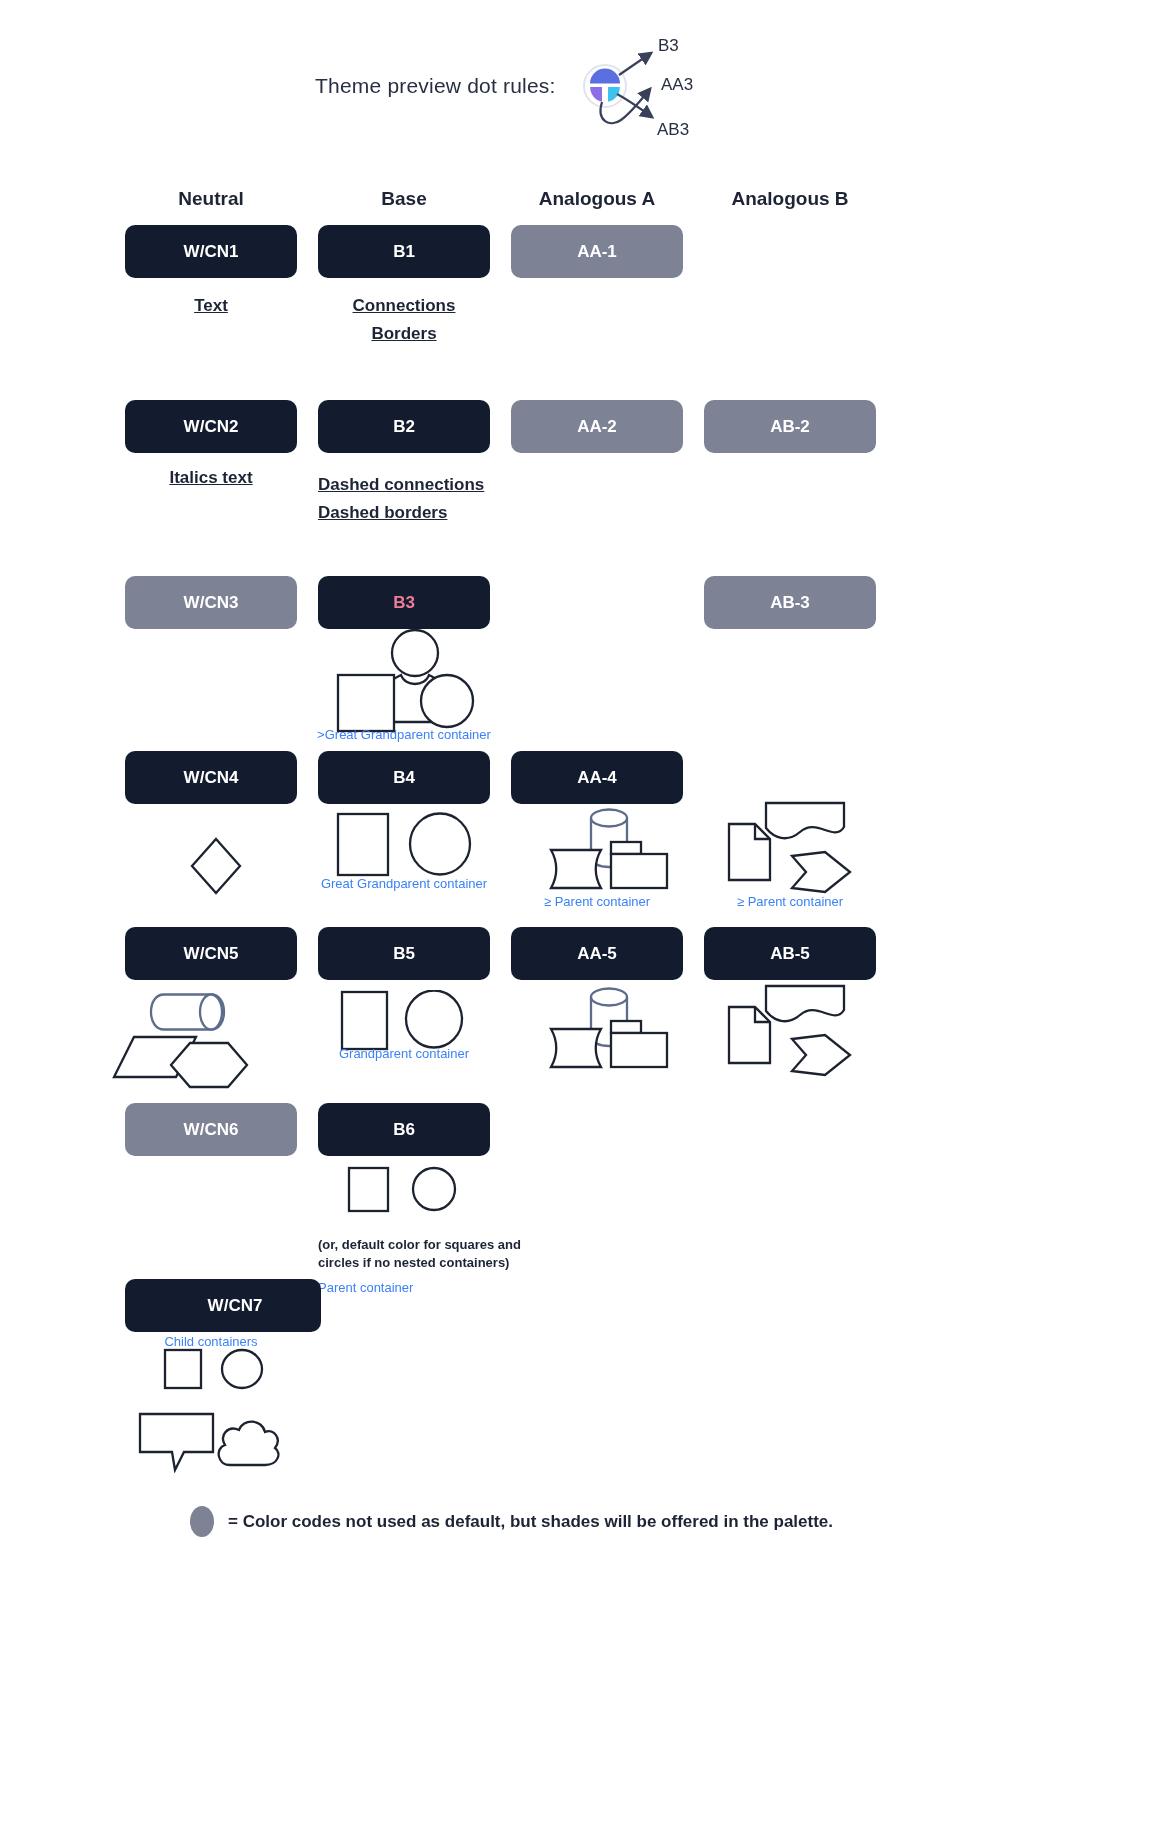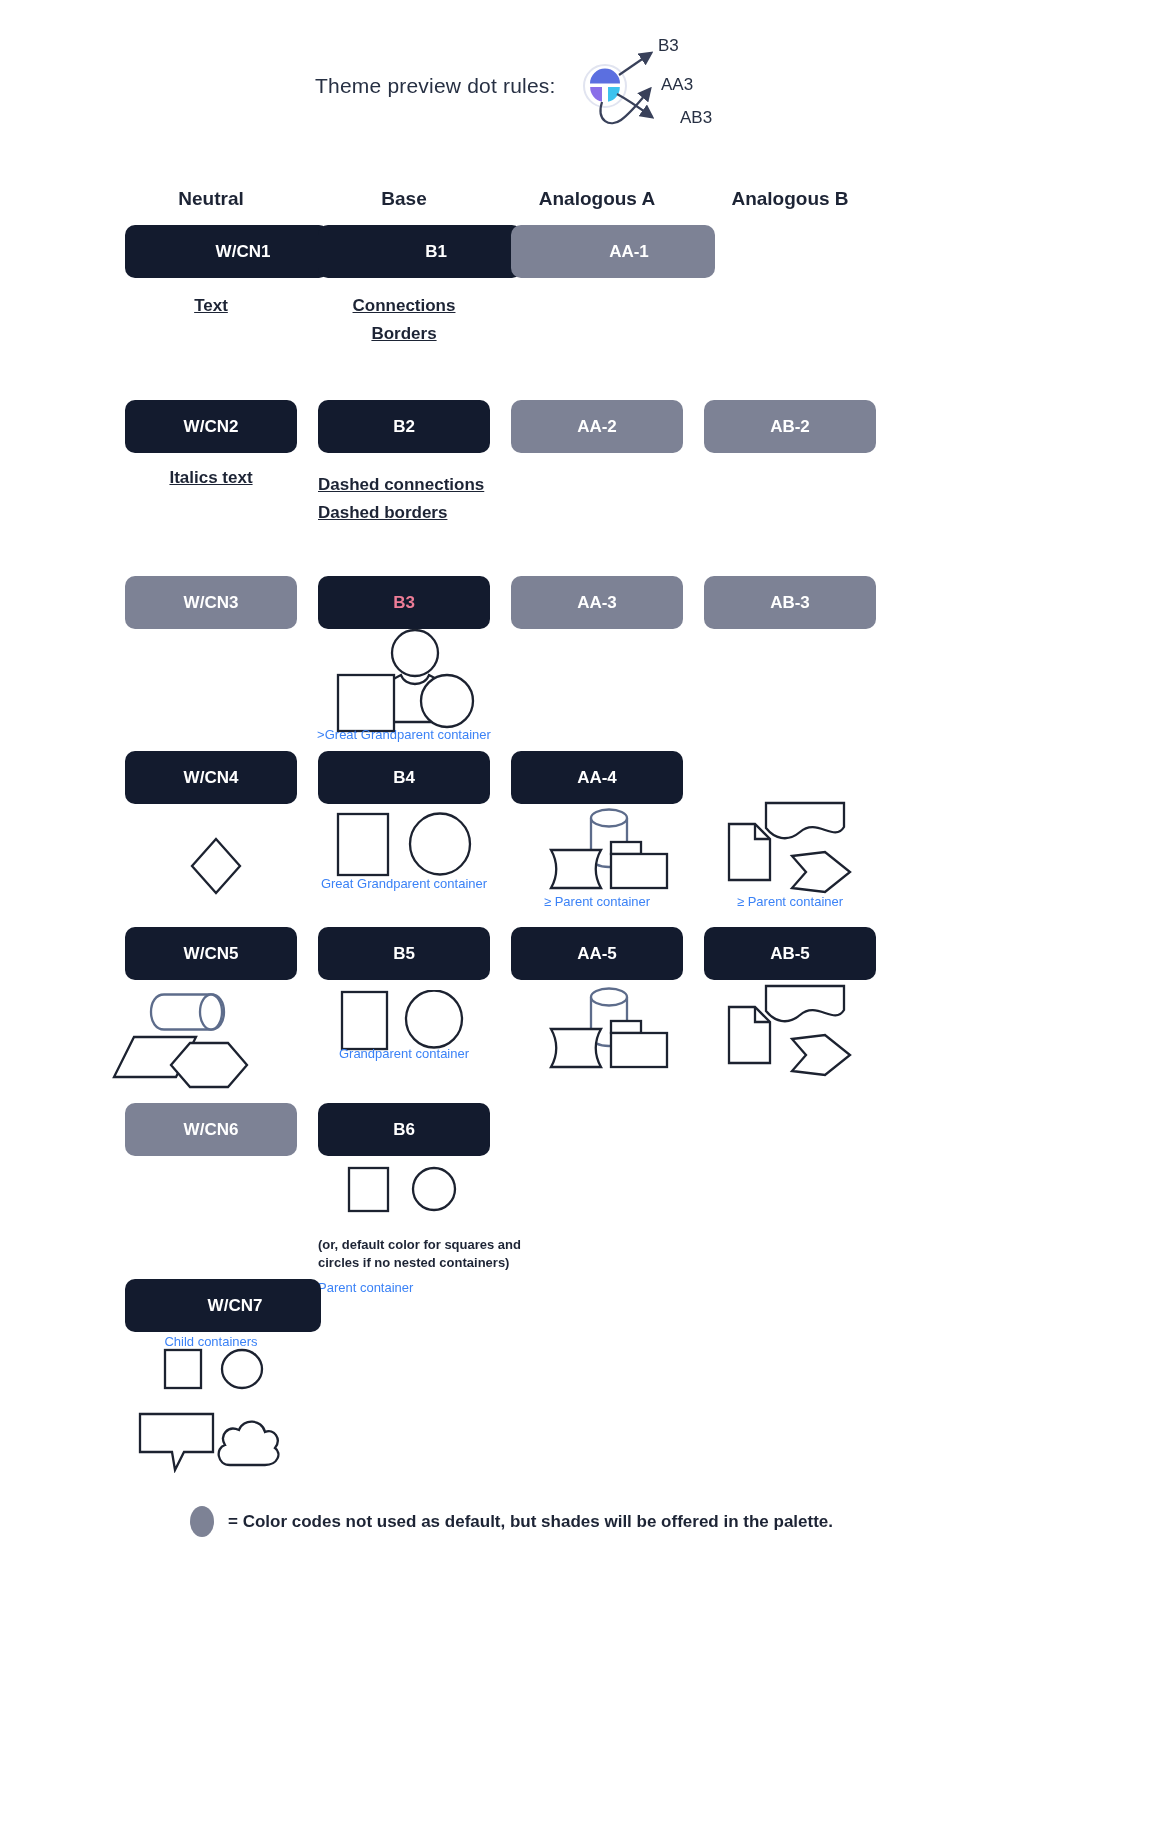--- a/index.html
+++ b/index.html
@@ -12,21 +12,21 @@
   .dot-label{font-size:17px;color:#273043;}
   .col-header{width:172px;text-align:center;font-weight:700;font-size:19px;color:#1d2435;}
   .swatch{
     width:172px;height:53px;border-radius:10px;display:flex;align-items:center;justify-content:center;
     font-weight:700;font-size:17px;color:#ffffff;
   }
   .dark{background:#131b2e;}
   .gray{background:#7d8295;}
   .pink{color:#ee7d97;}
   .c1{left:125px;} .c2{left:318px;} .c3{left:511px;} .c4{left:704px;}
-  .r1{top:225px;padding-left:32px;} .r2{top:400px;} .r3{top:576px;} .r4{top:751px;} .r5{top:927px;} .r6{top:1103px;} .r7{top:1279px;padding-left:24px;}
+  .r1{top:225px;} .r2{top:400px;} .r3{top:576px;} .r4{top:751px;} .r5{top:927px;} .r6{top:1103px;} .r7{top:1279px;padding-left:24px;}
   .caption{font-weight:700;font-size:17px;color:#1d2435;text-decoration:underline;}
   .cap-center{width:172px;text-align:center;}
   .shape-label{font-weight:400;font-size:13px;color:#3b82f6;}
   .lbl-center{width:200px;text-align:center;}
   .note{white-space:pre-line;font-weight:700;font-size:13px;line-height:17.5px;color:#1d2435;}
   .footer-dot{width:24px;height:31px;border-radius:50%;background:#7d8295;}
   .footer-text{font-weight:700;font-size:17px;color:#1d2435;}
   svg .ink{stroke:#1c2230;stroke-width:2.3;fill:#ffffff;}
   svg .cyl{stroke:#5d6c8b;stroke-width:2.3;fill:#ffffff;}
   svg .wire{stroke:#39415a;stroke-width:2.2;fill:none;}
@@ -47,21 +47,21 @@
     <circle cx="30" cy="58" r="21" fill="none" stroke="#e1e4f0" stroke-width="2"></circle>
     <path d="M15,55.5 A15,15 0 0 1 45,55.5 Z" fill="#5b6fe0"></path>
     <path d="M27,59 H15.2 A14.8,14.8 0 0 0 27,73.8 Z" fill="#8a6fe8"></path>
     <path d="M33,59 H44.8 A14.8,14.8 0 0 1 33,73.8 Z" fill="#3ec3ee"></path>
     <path class="wire" d="M44,47 L76,25" marker-end="url(#ah)"></path>
     <path class="wire" d="M42,66 C55,73 66,81 77,89" marker-end="url(#ah)"></path>
     <path class="wire" d="M27,74 C21,93 35,100 46,92 C56,85 66,72 75,61" marker-end="url(#ah)"></path>
   </svg>
   <span class="abs dot-label" style="left:658px;top:36px;">B3</span>
   <span class="abs dot-label" style="left:661px;top:75px;">AA3</span>
-  <span class="abs dot-label" style="left:657px;top:108px;margin-left:23px;">AB3</span>
+  <span class="abs dot-label" style="left:657px;top:120px;">AB3</span>
 
   <div class="abs col-header c1" style="top:188px;">Neutral</div>
   <div class="abs col-header c2" style="top:188px;">Base</div>
   <div class="abs col-header c3" style="top:188px;">Analogous A</div>
   <div class="abs col-header c4" style="top:188px;">Analogous B</div>
 
   <div class="abs swatch dark c1 r1">W/CN1</div>
   <div class="abs swatch dark c2 r1">B1</div>
   <div class="abs swatch gray c3 r1">AA-1</div>
   <div class="abs caption cap-center c1" style="top:296px;">Text</div>
@@ -71,21 +71,20 @@
   <div class="abs swatch dark c1 r2">W/CN2</div>
   <div class="abs swatch dark c2 r2">B2</div>
   <div class="abs swatch gray c3 r2">AA-2</div>
   <div class="abs swatch gray c4 r2">AB-2</div>
   <div class="abs caption cap-center c1" style="top:468px;">Italics text</div>
   <div class="abs caption" style="left:318px;top:475px;">Dashed connections</div>
   <div class="abs caption" style="left:318px;top:503px;">Dashed borders</div>
 
   <div class="abs swatch gray c1 r3">W/CN3</div>
   <div class="abs swatch dark pink c2 r3">B3</div>
-  <div class="abs swatch gray c3 r3">AA-3</div>
   <div class="abs swatch gray c4 r3">AB-3</div>
 
   <svg class="abs" style="left:322px;top:628px;" width="185" height="105" viewBox="0 0 185 105">
     <circle cx="93" cy="25" r="23" class="ink"></circle>
     <path d="M50,94 C50,66 64,54 79,47 C83,59 103,59 107,47 C122,54 136,66 136,94 Z" class="ink"></path>
     <rect x="16" y="47" width="56" height="56" class="ink"></rect>
     <circle cx="125" cy="73" r="26" class="ink"></circle>
   </svg>
   <div class="abs shape-label lbl-center" style="left:304px;top:727px;">&gt;Great Grandparent container</div>
 

